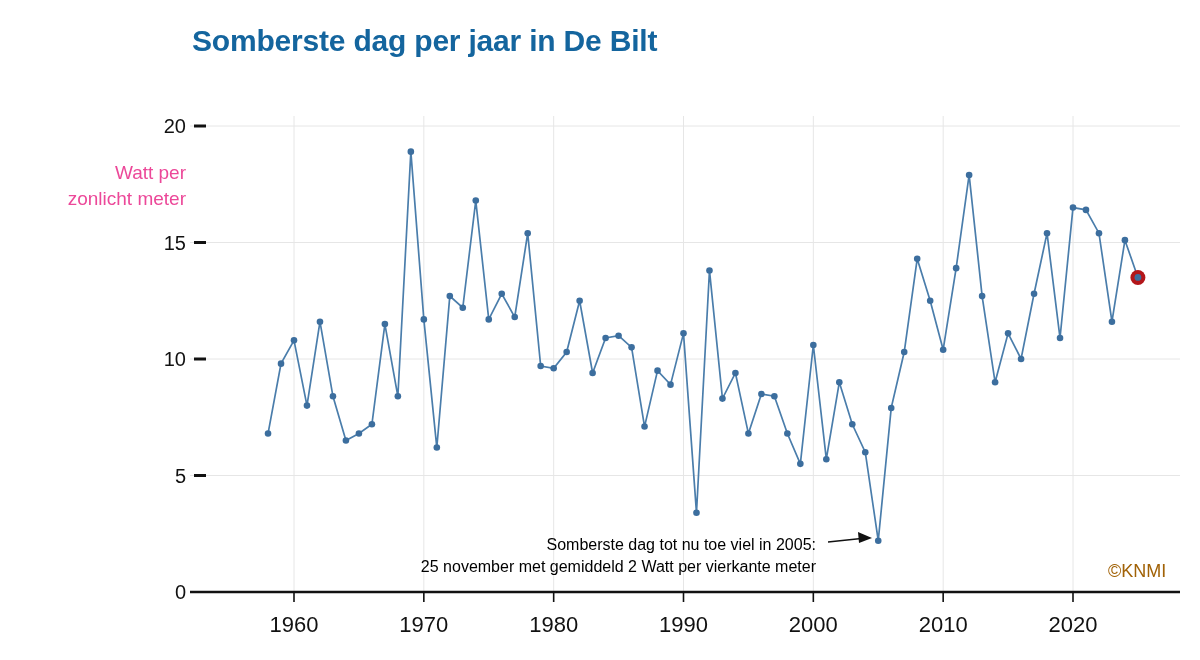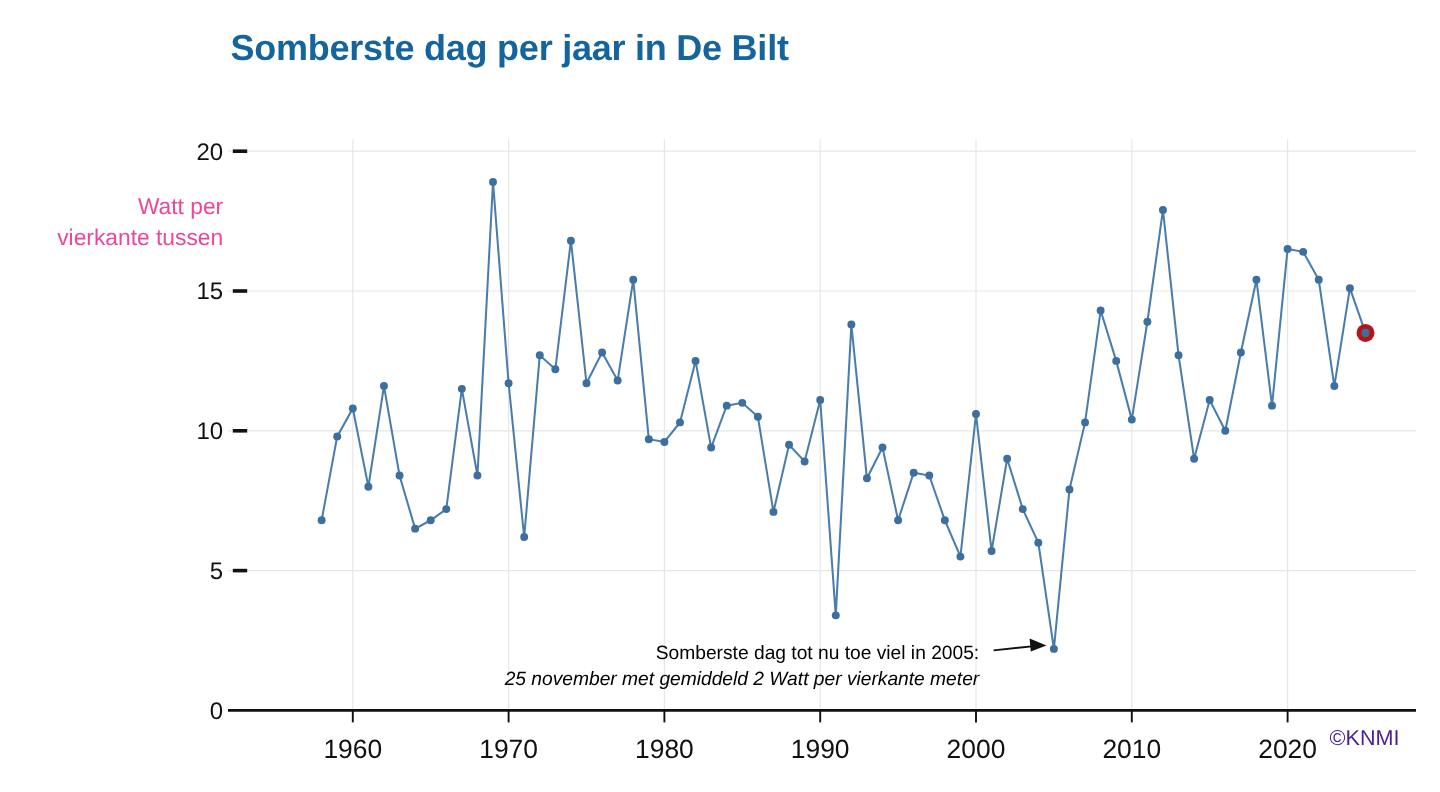--- a/index.html
+++ b/index.html
@@ -47,35 +47,34 @@
     text-align: right;
     font-size: 19px;
     color: #ec4899;
     line-height: 26px;
   }
   .watermark {
     position: absolute;
     left: 1108px;
     top: 561px;
     font-size: 18px;
-    color: #4c1d95;
+    color: #a16207;
     white-space: nowrap;
-    margin-top: 44px;
   }
   .annotation {
     position: absolute;
     left: 256px;
     top: 534px;
     width: 560px;
     text-align: right;
     font-size: 16px;
     color: #000000;
     line-height: 22px;
   }
-  .annotation .line2 { display: block; font-style: italic; }
+  .annotation .line2 { display: block; }
   svg.plot {
     position: absolute;
     left: 0;
     top: 0;
   }
   .ytick-label {
     font-size: 20px;
     fill: #111111;
     text-anchor: end;
     font-family: "Liberation Sans", sans-serif;
@@ -89,21 +88,21 @@
 </style>
 </head>
 <body>
 
 <div id="root">
 
   <div class="title">Somberste dag per jaar in De Bilt</div>
 
   <div class="ylabel">
     <span>Watt per</span><br>
-    <span>vierkante tussen</span>
+    <span>zonlicht meter</span>
   </div>
 
   <svg class="plot" width="1200" height="660">
     <g id="gridlines">
         <line x1="190" x2="1180" y1="475.5" y2="475.5" stroke="#e6e6e6" stroke-width="1"></line>
         <line x1="190" x2="1180" y1="359" y2="359" stroke="#e6e6e6" stroke-width="1"></line>
         <line x1="190" x2="1180" y1="242.5" y2="242.5" stroke="#e6e6e6" stroke-width="1"></line>
         <line x1="190" x2="1180" y1="126" y2="126" stroke="#e6e6e6" stroke-width="1"></line>
         <line x1="294" x2="294" y1="116" y2="592" stroke="#e6e6e6" stroke-width="1"></line>
         <line x1="423.8333333333333" x2="423.8333333333333" y1="116" y2="592" stroke="#e6e6e6" stroke-width="1"></line>

